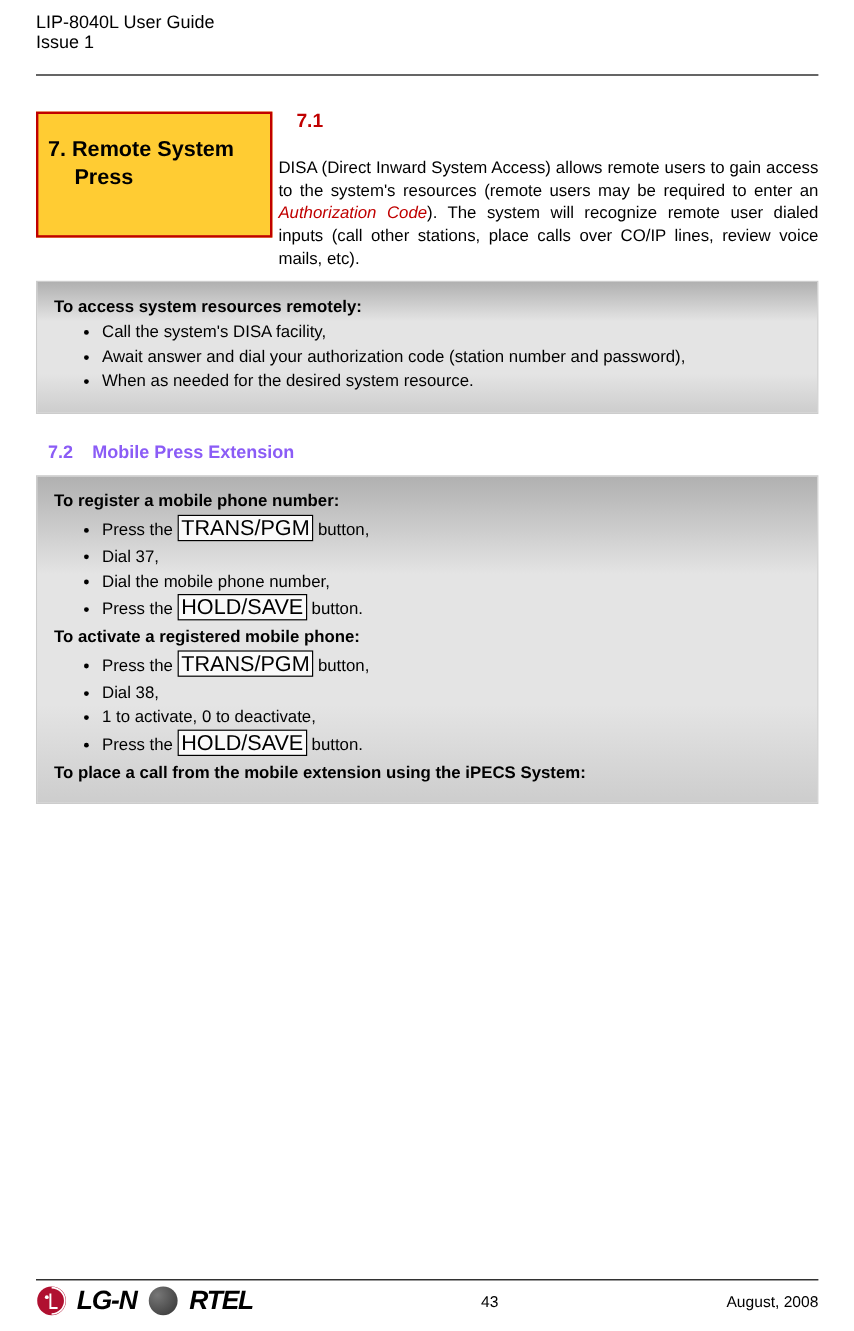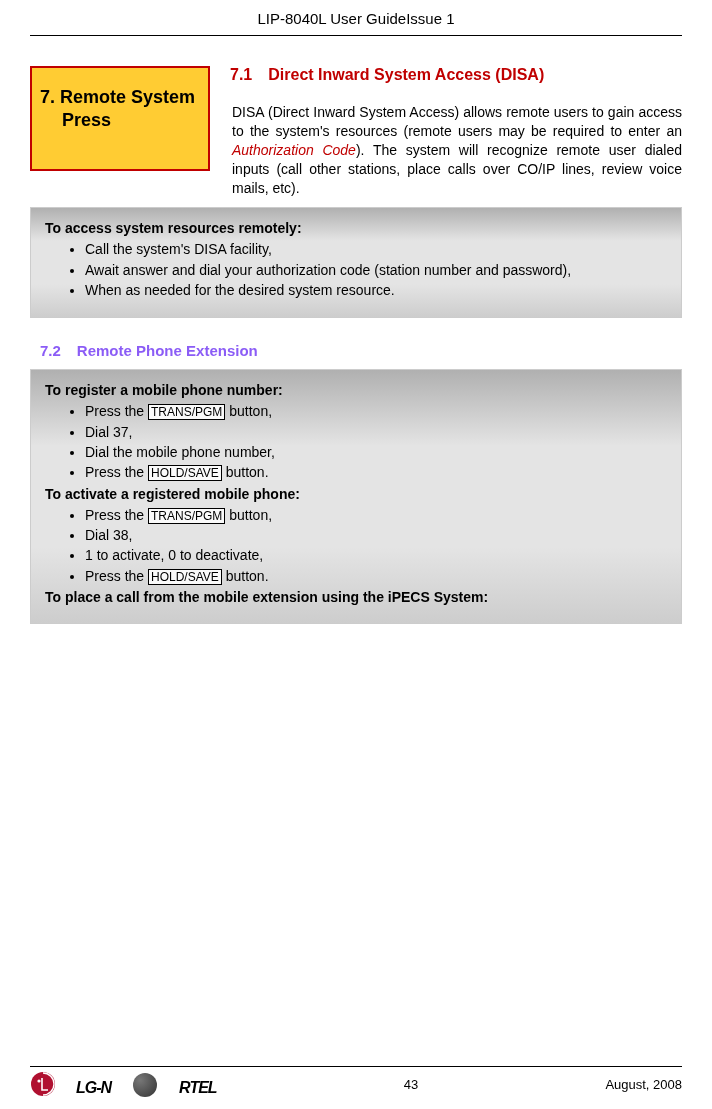--- a/index.html
+++ b/index.html
@@ -13,34 +13,35 @@
   }
   .page {
     width: 712px;
     min-height: 1109px;
     box-sizing: border-box;
     padding: 10px 30px 0 30px;
     position: relative;
   }
   .header-row {
     display: flex;
-    justify-content: center;
+    justify-content: space-between;
     border-bottom: 1px solid #000;
-    padding-bottom: 8px;
+    padding-bottom: 18px;
     font-size: 15px;
     margin-bottom: 30px;
+    flex-direction: column;
   }
   .top-row {
     display: flex;
     align-items: flex-start;
     gap: 20px;
   }
   .remote-box {
     flex-shrink: 0;
-    width: 180px;
+    width: 197px;
     height: 105px;
     box-sizing: border-box;
     border: 2px solid #c00000;
     background: #ffcc33;
     padding: 18px 8px 8px 8px;
     font-family: 'Arial Narrow', Arial, sans-serif;
     font-weight: bold;
     font-size: 18px;
     line-height: 1.25;
   }
@@ -92,21 +93,21 @@
     display: flex;
     gap: 16px;
     margin-top: 24px;
     margin-bottom: 6px;
     margin-left: 10px;
   }
   
   .keycap {
     border: 1px solid #000;
     font-variant: small-caps;
-    font-size: 12px;
+    font-size: 18px;
     padding: 0 2px;
     font-family: Arial, sans-serif;
     background: #fafafa;
   }
   
   .footer {
     position: absolute;
     left: 30px;
     right: 30px;
     bottom: 12px;
@@ -114,24 +115,24 @@
     padding-top: 4px;
   }
   .footer-row {
     display: flex;
     justify-content: space-between;
     align-items: center;
     font-size: 13px;
   }
   .logo {
     display: flex;
-    align-items: flex-end;
-    gap: 20px;
-    font-weight: bold;
-    font-size: 16px;
+    align-items: center;
+    gap: 8px;
+    font-weight: bold;
+    font-size: 22px;
     font-family: Arial, sans-serif;
     font-style: italic;
     letter-spacing: -1px;
   }
   .logo .globe {
     display: inline-block;
     width: 24px;
     height: 24px;
     border-radius: 50%;
     background: radial-gradient(circle at 30% 30%, #777, #333);
@@ -150,21 +151,20 @@
   </div>
 
   <div class="top-row" data-name="top-row">
     <div class="remote-box" data-name="remote-system-access-box">
       <div class="line1" data-name="remote-box-line1">7. Remote System</div>
       <div class="line2" data-name="remote-box-line2">Press</div>
     </div>
     <div class="right-col" data-name="section-7-1">
       <div class="section-heading" data-name="section-7-1-heading">
         <span class="num" data-name="section-7-1-num">7.1</span>
-        <span data-name="section-7-1-title">Direct Inward System Access (DISA)</span>
       </div>
 
     </div>
   </div>
 
   <style>
   </style>
 
   <style>
     .top-row .right-col > div:nth-child(2){ display:none; }
@@ -177,21 +177,21 @@
     <div class="subhead" data-name="access-resources-heading">To access system resources remotely:</div>
     <ul data-name="access-resources-list">
       <li data-name="list-item">Call the system's DISA facility,</li>
       <li data-name="list-item">Await answer and dial your authorization code (station number and password),</li>
       <li data-name="list-item">When as needed for the desired system resource.</li>
     </ul>
   </div>
 
   <div class="sec72-head" data-name="section-7-2-heading">
     <span data-name="section-7-2-num">7.2</span>
-    <span data-name="section-7-2-title">Remote Phone Extension</span>
+    <span data-name="section-7-2-title">Mobile Press Extension</span>
   </div>
 
   <div class="shaded-box" data-name="mobile-phone-box">
     <div class="subhead" data-name="register-mobile-heading">To register a mobile phone number:</div>
     <ul data-name="register-mobile-list">
       <li data-name="list-item">
         <span data-name="press-trans-pre">Press the </span><span class="keycap" data-name="trans-pgm-key">TRANS/PGM</span><span data-name="press-trans-post"> button,</span>
       </li>
       <li data-name="list-item">Dial 37,</li>
       <li data-name="list-item">Dial the mobile phone number,</li>

